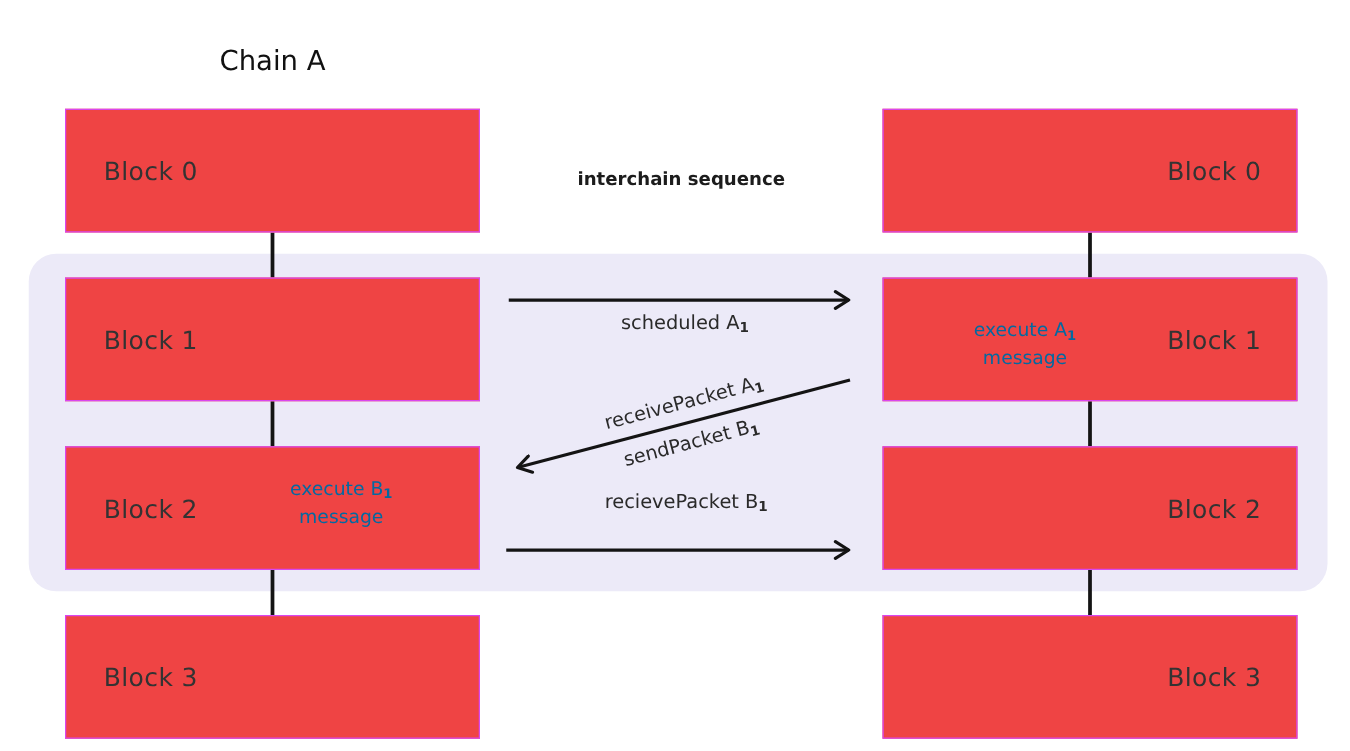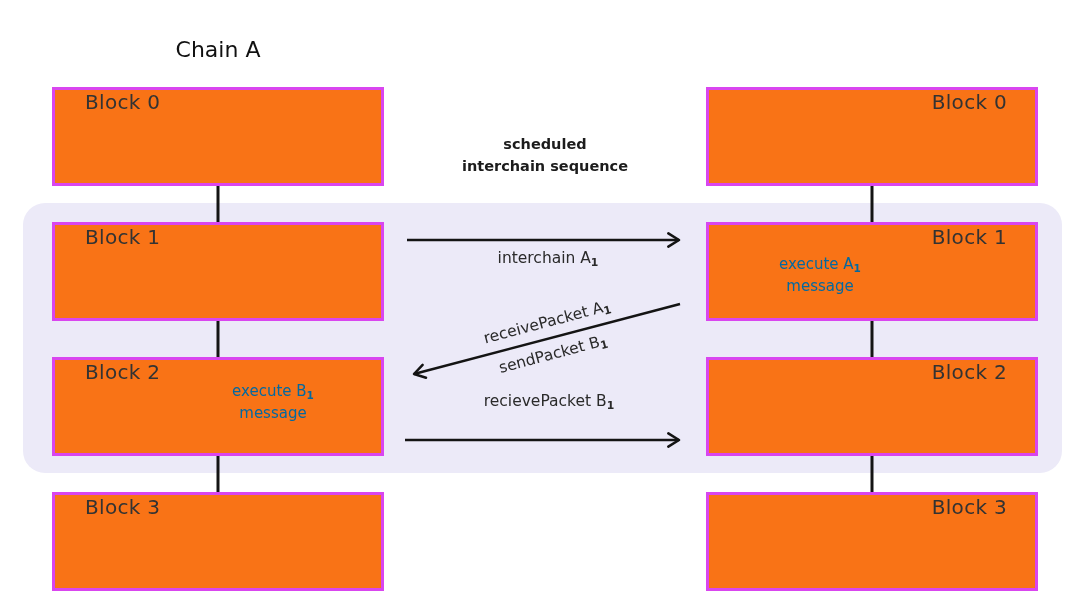--- a/index.html
+++ b/index.html
@@ -7,22 +7,22 @@
     position:relative;width:1080px;height:601px;background:#fff;overflow:hidden;
     font-family:"DejaVu Sans",sans-serif;
     margin-top:18px;
   }
   .band{
     position:absolute;left:23px;top:185px;width:1039px;height:270px;
     background:#ECEAF8;border-radius:22px;
   }
   .block{
     position:absolute;width:332px;height:99px;box-sizing:border-box;
-    background:#f97316;border:3px solid #d946ef;
-    display:flex;
+    background:#ef4444;border:1px solid #d946ef;
+    display:flex;align-items:center;
     font-size:20px;color:#333;letter-spacing:0.3px;
   }
   .block.align-left{justify-content:flex-start;padding-left:30px;}
   .block.align-right{justify-content:flex-end;padding-right:28px;}
   .chain-title{
     position:absolute;top:19px;width:260px;text-align:center;
     font-size:22px;font-weight:500;color:#111;
   }
   .center-label{
     position:absolute;left:415px;top:115px;width:260px;text-align:center;
@@ -99,26 +99,25 @@
       <span>Block 1</span>
     </div>
   <div class="block align-right" style="left:706px;top:339px;">
       <span>Block 2</span>
     </div>
   <div class="block align-right" style="left:706px;top:474px;">
       <span>Block 3</span>
     </div>
 
   <div class="center-label">
-    <div>scheduled</div>
     <div>interchain sequence</div>
   </div>
 
   <div class="packet-label" style="left:548px;top:240px;">
-    <span>interchain A</span><sub class="s">1</sub>
+    <span>scheduled A</span><sub class="s">1</sub>
   </div>
 
   <div class="packet-label tilt" style="left:547px;top:304px;">
     <span>receivePacket A</span><sub class="s">1</sub>
   </div>
 
   <div class="packet-label tilt" style="left:553px;top:336px;">
     <span>sendPacket B</span><sub class="s">1</sub>
   </div>
 

